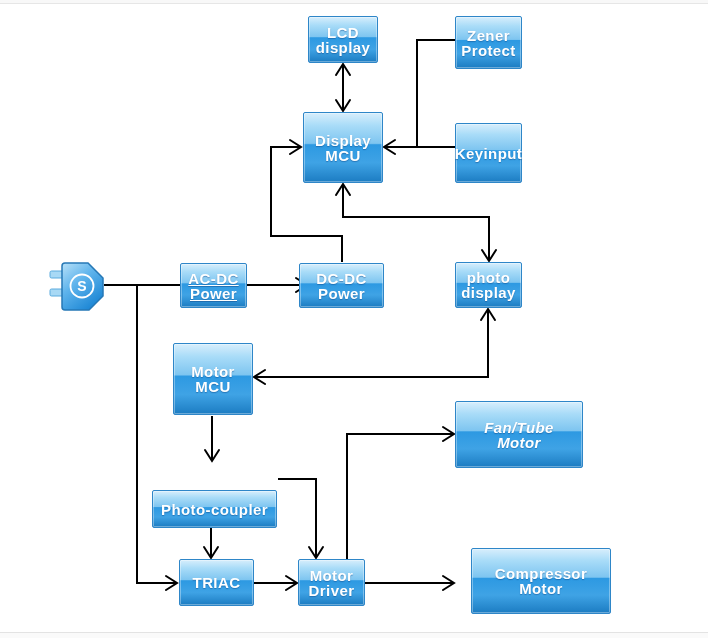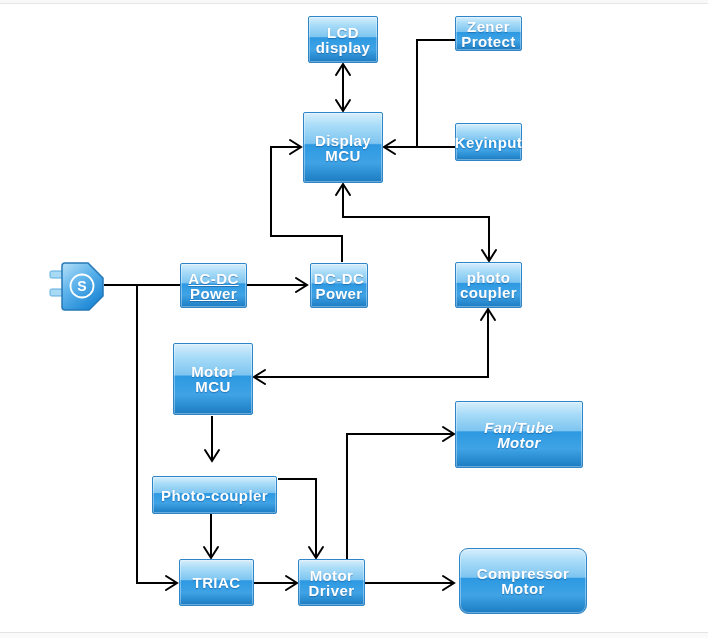--- a/index.html
+++ b/index.html
@@ -71,47 +71,47 @@
     <rect x="5" y="16" width="14" height="7" rx="1.5" fill="#a8d9f5" stroke="#5aabde" stroke-width="1"></rect>
     <rect x="5" y="34" width="14" height="7" rx="1.5" fill="#a8d9f5" stroke="#5aabde" stroke-width="1"></rect>
     <path d="M20,8 L43,8 L58,23 L58,41 L44,55 L20,55 Q17,55 17,52 L17,11 Q17,8 20,8 Z" fill="url(#plugGrad)" stroke="#2678b6" stroke-width="1.5"></path>
     <circle cx="37" cy="31" r="11.5" fill="none" stroke="#ffffff" stroke-width="1.8"></circle>
     <text x="37" y="36" text-anchor="middle" font-family="Liberation Sans, sans-serif" font-size="14" font-weight="bold" fill="#ffffff">S</text>
   </svg>
 
   <div class="node" style="left:308px;top:16px;width:70px;height:47px;">LCD
 display</div>
 
-  <div class="node" style="left:455px;top:16px;width:67px;height:35px;">Zener
+  <div class="node" style="left:455px;top:16px;width:67px;height:53px;">Zener
 Protect</div>
 
   <div class="node" style="left:303px;top:112px;width:80px;height:71px;">Display
 MCU</div>
 
-  <div class="node" style="left:455px;top:123px;width:67px;height:38px;">Keyinput</div>
+  <div class="node" style="left:455px;top:123px;width:67px;height:60px;">Keyinput</div>
 
   <div class="node" style="left:180px;top:263px;width:67px;height:45px;text-decoration:underline;">AC-DC
 Power</div>
 
-  <div class="node" style="left:310px;top:263px;width:58px;height:45px;">DC-DC
+  <div class="node" style="left:299px;top:263px;width:85px;height:45px;">DC-DC
 Power</div>
 
   <div class="node" style="left:455px;top:262px;width:67px;height:46px;">photo
-coupler</div>
+display</div>
 
   <div class="node" style="left:173px;top:343px;width:80px;height:72px;">Motor
 MCU</div>
 
-  <div class="node" style="left:152px;top:476px;width:125px;height:38px;">Photo-coupler</div>
+  <div class="node" style="left:152px;top:490px;width:125px;height:38px;">Photo-coupler</div>
 
   <div class="node" style="left:179px;top:559px;width:75px;height:47px;">TRIAC</div>
 
   <div class="node" style="left:298px;top:559px;width:67px;height:47px;">Motor
 Driver</div>
 
   <div class="node" style="left:455px;top:401px;width:128px;height:67px;font-style:italic;">Fan/Tube
 Motor</div>
 
-  <div class="node" style="left:459px;top:548px;width:128px;height:66px;border-radius:9px;">Compressor
+  <div class="node" style="left:471px;top:548px;width:140px;height:66px;">Compressor
 Motor</div>
 
   <div class="bottom-strip"></div>
 </div>
 
 </body></html>

